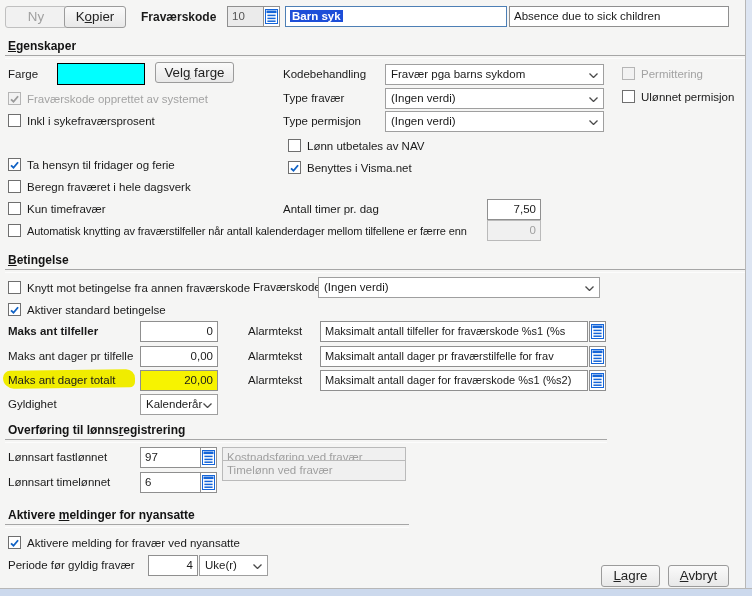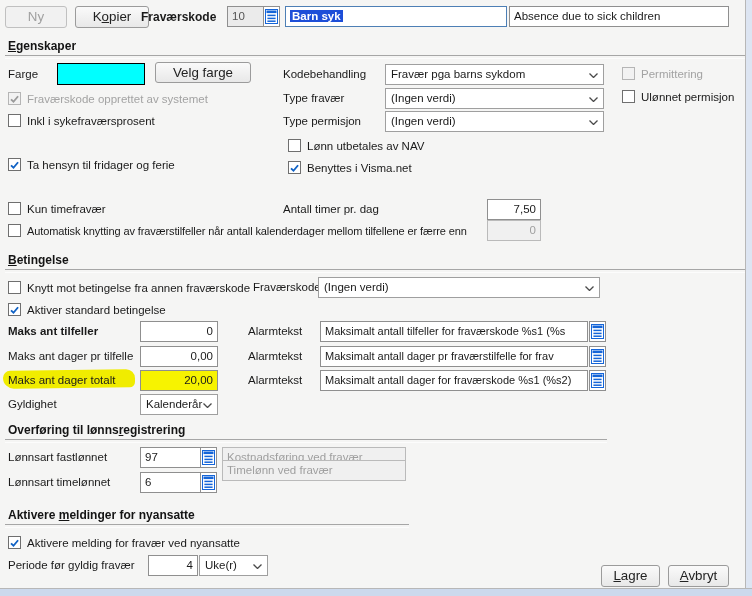--- a/index.html
+++ b/index.html
@@ -54,59 +54,63 @@
     </g>
     <g id="chev">
         <polyline points="0.5,0.5 4.5,4.5 8.5,0.5" fill="none" stroke="#4a4a4a" stroke-width="1.3"></polyline>
       </g>
   </defs>
 </svg>
 
 <div class="stage">
 
   <button class="btn dis" style="left:5px;top:6px;width:62px;">Ny</button>
-  <button class="btn" style="left:75px;top:6px;width:74px;">K<u>o</u>pier</button>
+  <button class="btn" style="left:64px;top:6px;width:62px;">K<u>o</u>pier</button>
   <span class="lbl b" style="left:141px;top:10px;">Fraværskode</span>
   <div class="field grey" style="left:227px;top:6px;width:37px;">10</div>
   <button class="lib" style="left:263px;top:6px;">
     <svg width="13" height="15" viewBox="0 0 13 15">
         <use href="#lookup"></use>
       </svg>
   </button>
   <div class="field" style="left:285px;top:6px;width:222px;border-color:#4d7fb5;">
     <span class="sel" style="background: #1d4ed8;">Barn syk</span>
   </div>
   <div class="field" style="left:509px;top:6px;width:220px;">Absence due to sick children</div>
 
   <div class="hdr" style="left:8px;top:39px;"><u>E</u>genskaper</div>
   <div class="divider" style="top:55px;width:740px;"></div>
 
   <span class="lbl" style="left:8px;top:68px;">Farge</span>
   <div class="swatch" style="left: 57px; top: 63px; width: 88px; height: 22px; background: rgb(0, 255, 255);"></div>
-  <button class="btn" style="left:155px;top:62px;width:96px;height:21px;line-height:19px;">Vel<u>g</u> farge</button>
+  <button class="btn" style="left:155px;top:62px;width:79px;height:21px;line-height:19px;">Vel<u>g</u> farge</button>
 
   <div class="cbrow" style="left:8px;top:92px;">
     <span class="cbx disbox">
         <svg width="12" height="12" viewBox="0 0 12 12">
           <use href="#check"></use>
         </svg>
       </span>
     <span class="lbl dis" style="position:static;">Fraværskode opprettet av systemet</span>
   </div>
   <div class="cbrow" style="left:8px;top:114px;">
     <span class="cbx"></span>
     <span>Inkl i sykefraværsprosent</span>
   </div>
   <div class="cbrow" style="left:8px;top:158px;">
     <span class="cbx">
         <svg width="12" height="12" viewBox="0 0 12 12">
           <use href="#check"></use>
         </svg>
       </span>
     <span>Ta hensyn til fridager og ferie</span>
+  </div>
+  <div class="cbrow" style="left:8px;top:180px;">
+    <span class="cbx"></span>
+    <span>Beregn fraværet i hele dagsverk</span>
   </div>
   <div class="cbrow" style="left:8px;top:202px;">
     <span class="cbx"></span>
     <span>Kun timefravær</span>
   </div>
   <div class="cbrow" style="left:8px;top:224px;">
     <span class="cbx"></span>
     <span style="font-size:11px;letter-spacing:-0.1px;">Automatisk knytting av fraværstilfeller når antall kalenderdager mellom tilfellene er færre enn</span>
   </div>
   <div class="field num dis" style="left:487px;top:220px;width:54px;">0</div>

